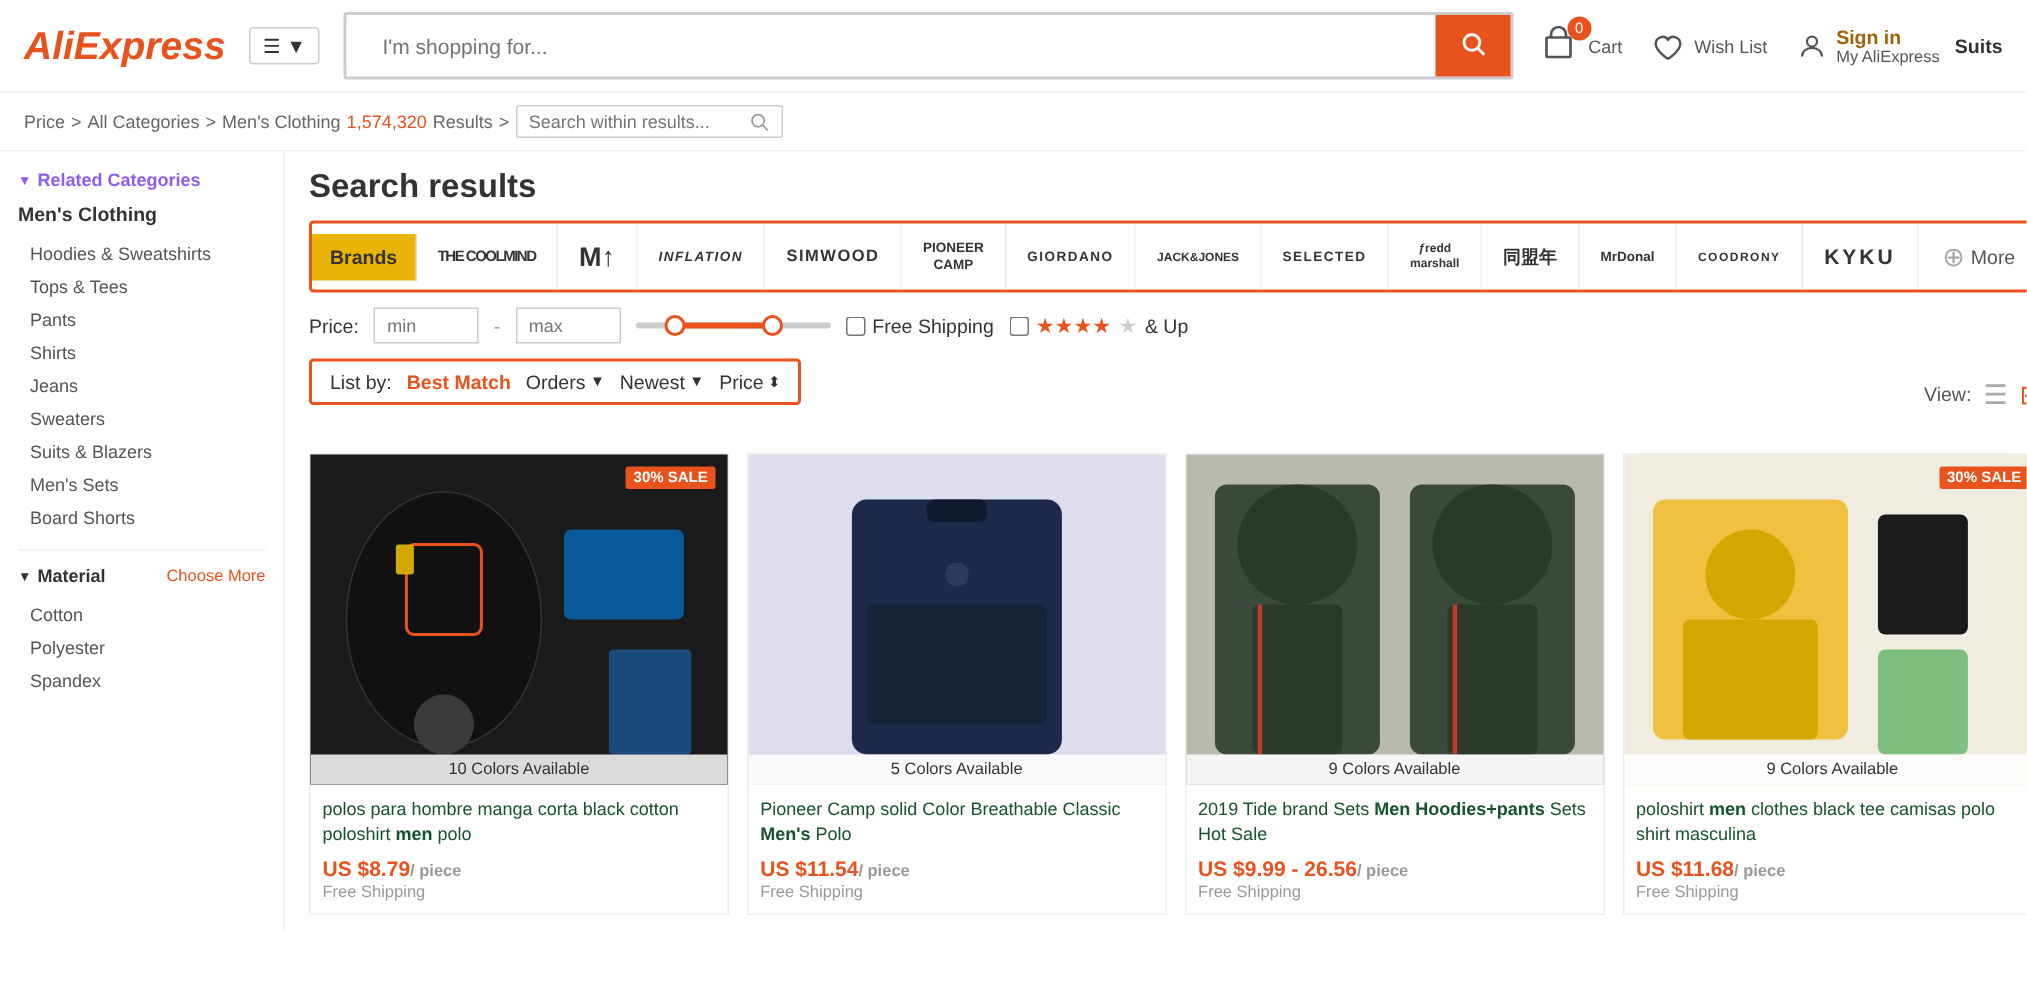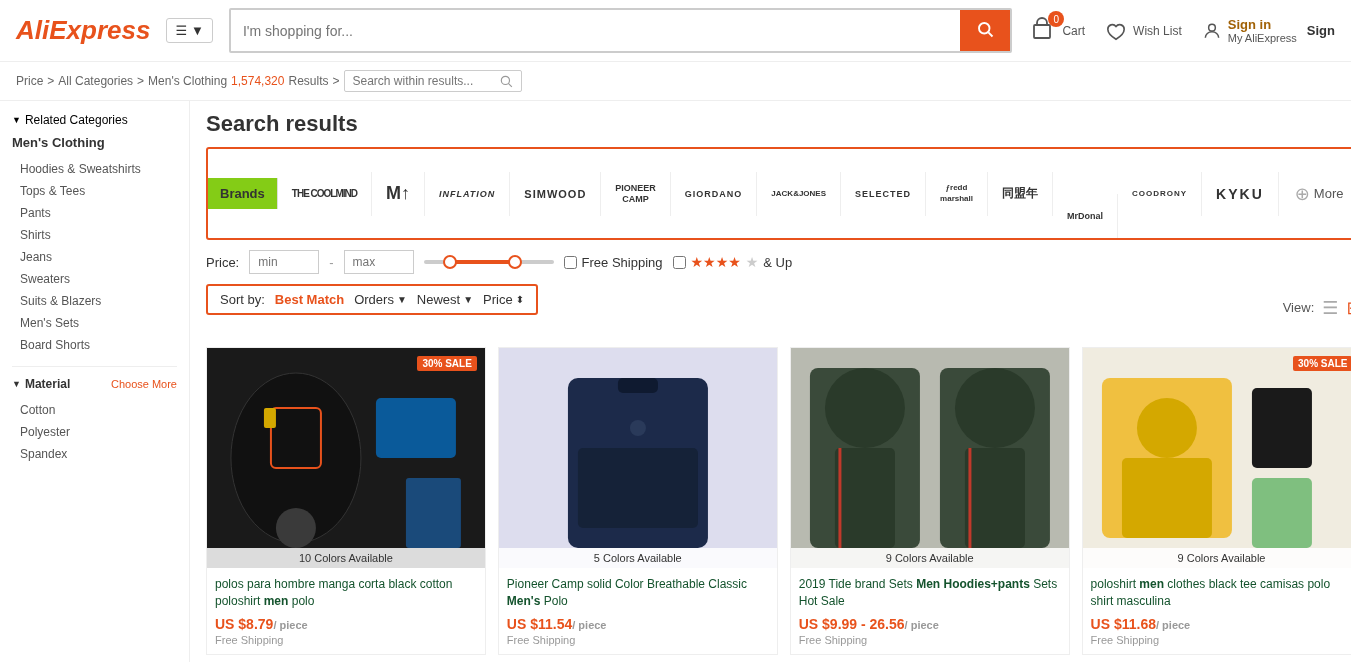--- a/index.html
+++ b/index.html
@@ -3,59 +3,59 @@
   <meta charset="utf-8">
   <style>
     * { box-sizing: border-box; margin: 0; padding: 0; }
     body { font-family: Arial, sans-serif; font-size: 13px; color: #333; background: #fff; }
 
     
     .header { background: #fff; padding: 8px 16px; display: flex; align-items: center; gap: 16px; border-bottom: 1px solid #eee; }
     .logo { color: #e8521c; font-size: 26px; font-weight: bold; font-style: italic; white-space: nowrap; }
     .header-menu { display: flex; align-items: center; gap: 4px; border: 1px solid #ccc; border-radius: 3px; padding: 4px 8px; cursor: pointer; font-size: 13px; }
     .search-bar { flex: 1; display: flex; align-items: center; border: 2px solid #ccc; border-radius: 2px; }
-    .search-bar input { flex: 1; border: none; outline: none; padding: 8px 12px; font-size: 14px; color: #999; }
+    .search-bar input { flex: 1; border: none; outline: none; padding: 8px 24px; font-size: 14px; color: #999; }
     .search-btn { background: #e8521c; border: none; padding: 10px 16px; cursor: pointer; }
     .search-btn svg { fill: white; }
     .header-actions { display: flex; align-items: center; gap: 20px; margin-left: auto; }
     .header-action { display: flex; align-items: center; gap: 6px; cursor: pointer; font-size: 12px; color: #555; }
     .cart-icon-wrap { position: relative; }
     .cart-badge { position: absolute; top: -6px; right: -8px; background: #e8521c; color: white; border-radius: 50%; width: 16px; height: 16px; font-size: 10px; display: flex; align-items: center; justify-content: center; }
 
     
     .breadcrumb { padding: 8px 16px; font-size: 12px; color: #666; display: flex; align-items: center; gap: 4px; border-bottom: 1px solid #eee; }
     .breadcrumb a { color: #666; text-decoration: none; }
     .breadcrumb .count { color: #e8521c; }
     .search-within { display: flex; align-items: center; border: 1px solid #ccc; border-radius: 2px; padding: 3px 8px; gap: 6px; }
     .search-within input { border: none; outline: none; font-size: 12px; color: #999; width: 140px; }
 
     
     .main-layout { display: flex; }
 
     
     .sidebar { width: 190px; min-width: 190px; padding: 12px 12px; border-right: 1px solid #eee; }
-    .sidebar-section-title { font-size: 12px; color: #000000; font-weight: normal; margin-bottom: 8px; display: flex; align-items: center; gap: 4px; }
+    .sidebar-section-title { font-size: 12px; color: #8b5cf6; font-weight: bold; margin-bottom: 8px; display: flex; align-items: center; gap: 4px; }
     .sidebar-section-title::before { content: '▼'; font-size: 9px; }
     .sidebar-category-title { font-weight: bold; font-size: 13px; margin-bottom: 8px; color: #333; }
     .sidebar-item { padding: 4px 0 4px 8px; font-size: 12px; color: #555; cursor: pointer; }
     .sidebar-divider { border-top: 1px solid #eee; margin: 10px 0; }
     .sidebar-material-header { display: flex; align-items: center; justify-content: space-between; margin-bottom: 8px; }
     .sidebar-material-title { font-size: 12px; font-weight: bold; color: #333; display: flex; align-items: center; gap: 4px; }
     .sidebar-material-title::before { content: '▼'; font-size: 9px; }
     .choose-more { color: #e8521c; font-size: 11px; cursor: pointer; }
 
     
     .content { flex: 1; padding: 10px 16px; }
 
     
     .search-results-title { font-size: 22px; font-weight: bold; color: #333; margin-bottom: 10px; }
 
     
     .brands-bar { display: flex; align-items: center; border: 2px solid #e8521c; border-radius: 3px; margin-bottom: 10px; overflow: hidden; }
-    .brands-label { background: #84cc16; padding: 8px 12px; font-weight: bold; font-size: 13px; border-right: 1px solid #ddd; white-space: nowrap; color: #333; text-align: right; }
+    .brands-label { background: #eab308; padding: 8px 12px; font-weight: bold; font-size: 13px; border-right: 1px solid #ddd; white-space: nowrap; color: #333; text-align: right; }
     .brand-items { display: flex; align-items: center; flex: 1; overflow: hidden; }
     .brand-item { padding: 6px 14px; border-right: 1px solid #eee; cursor: pointer; display: flex; align-items: center; justify-content: center; font-size: 11px; font-weight: bold; color: #333; white-space: nowrap; height: 44px; }
     .more-btn { padding: 6px 16px; display: flex; align-items: center; gap: 4px; cursor: pointer; color: #555; font-size: 13px; margin-left: auto; white-space: nowrap; }
     .more-btn .plus { font-size: 18px; color: #aaa; }
 
     
     .price-filter { display: flex; align-items: center; gap: 10px; margin-bottom: 10px; font-size: 13px; }
     .price-input { border: 1px solid #ccc; padding: 4px 8px; width: 70px; font-size: 12px; }
     .price-dash { color: #999; }
     .price-range { display: flex; gap: 4px; align-items: center; }
@@ -151,21 +151,21 @@
     </div>
     <div class="header-action">
       <svg width="20" height="22" viewBox="0 0 24 24">
           <circle cx="12" cy="8" r="4" fill="none" stroke="#555" stroke-width="1.8"></circle>
           <path d="M4 20c0-4 3.6-7 8-7s8 3 8 7" fill="none" stroke="#555" stroke-width="1.8"></path>
         </svg>
       <div>
         <div style="font-size:13px;font-weight:bold;color:#a16207;">Sign in</div>
         <div style="font-size:11px;color:#555;">My AliExpress</div>
       </div>
-      <span style="font-size:13px;font-weight:bold;color:#333;margin-left:4px;">Sign</span>
+      <span style="font-size:13px;font-weight:bold;color:#333;margin-left:4px;">Suits</span>
     </div>
   </div>
 </div>
 
 <div class="breadcrumb">
   <a href="#">Price</a>
   <span>&gt;</span>
   <a href="#">All Categories</a>
   <span>&gt;</span>
   <a href="#">Men's Clothing</a>
@@ -218,21 +218,21 @@
         <div class="brand-item brand-coolmind">THE COOLMIND</div>
         <div class="brand-item brand-m1" style="font-size:18px;font-weight:900;">M↑</div>
         <div class="brand-item brand-inflation" style="font-style:italic;letter-spacing:1px;">INFLATION</div>
         <div class="brand-item brand-simwood">SIMWOOD</div>
         <div class="brand-item brand-pioneer" style="font-size:9px;text-align:center;line-height:1.2;">PIONEER<br>CAMP</div>
         <div class="brand-item brand-giordano" style="font-size:9px;letter-spacing:1px;">GIORDANO</div>
         <div class="brand-item brand-jack" style="font-size:8px;font-weight:bold;">JACK&amp;JONES</div>
         <div class="brand-item brand-selected" style="font-size:9px;letter-spacing:1px;">SELECTED</div>
         <div class="brand-item brand-fred" style="font-size:8px;text-align:center;line-height:1.3;">ƒredd<br>marshall</div>
         <div class="brand-item brand-chinese">同盟年</div>
-        <div class="brand-item brand-mrdonal" style="font-size:9px;margin-top:45px;">MrDonal</div>
+        <div class="brand-item brand-mrdonal" style="font-size:9px;">MrDonal</div>
         <div class="brand-item brand-coodrony" style="font-size:8px;letter-spacing:1px;">COODRONY</div>
         <div class="brand-item brand-kyku" style="font-weight:900;letter-spacing:2px;">KYKU</div>
       </div>
       <div class="more-btn">
         <span class="plus">⊕</span>
         <span>More</span>
       </div>
     </div>
 
     <div class="price-filter">
@@ -254,21 +254,21 @@
       <label class="free-shipping-check">
         <input type="checkbox" style="">
         <span class="stars">★★★★</span>
           <span class="stars-empty">★</span>
         <span>&amp; Up</span>
       </label>
     </div>
 
     <div class="sort-view-row">
       <div class="sort-bar">
-        <span class="sort-label">Sort by:</span>
+        <span class="sort-label">List by:</span>
         <span class="sort-option">Best Match</span>
         <span class="sort-option-plain">
           <span>Orders</span>
             <span class="dropdown-arrow">▼</span>
         </span>
         <span class="sort-option-plain">
           <span>Newest</span>
             <span class="dropdown-arrow">▼</span>
         </span>
         <span class="sort-option-plain">

